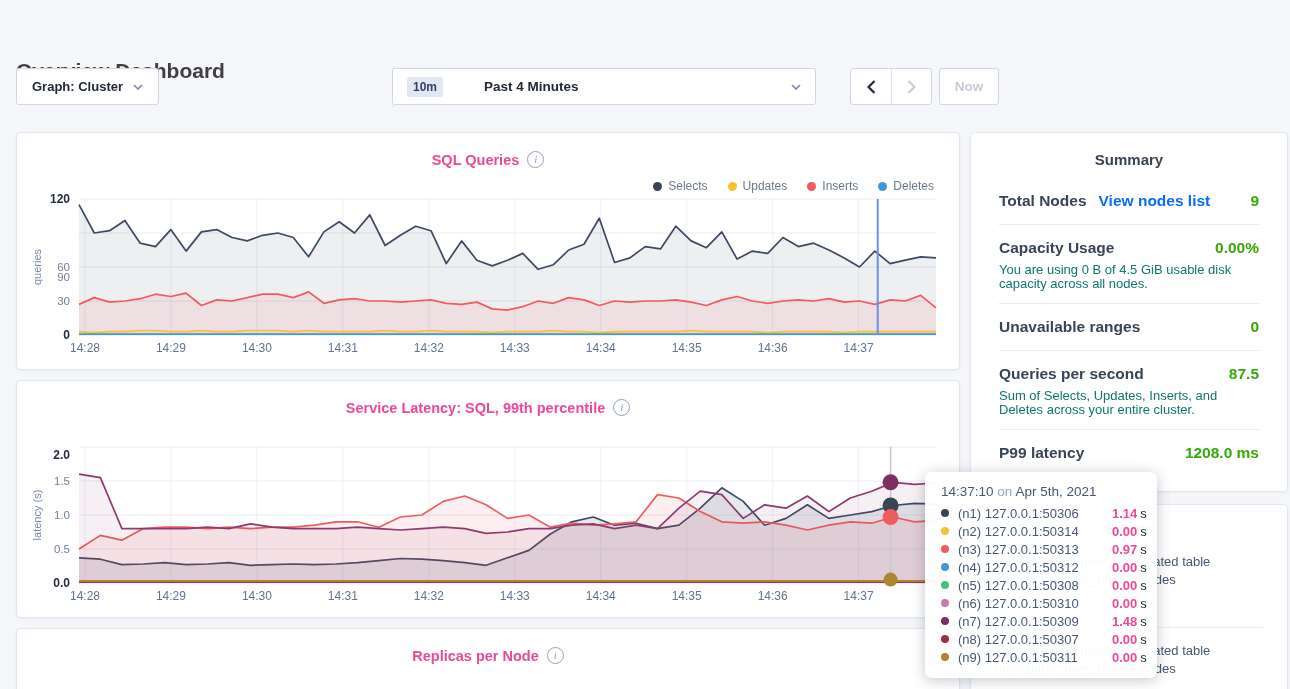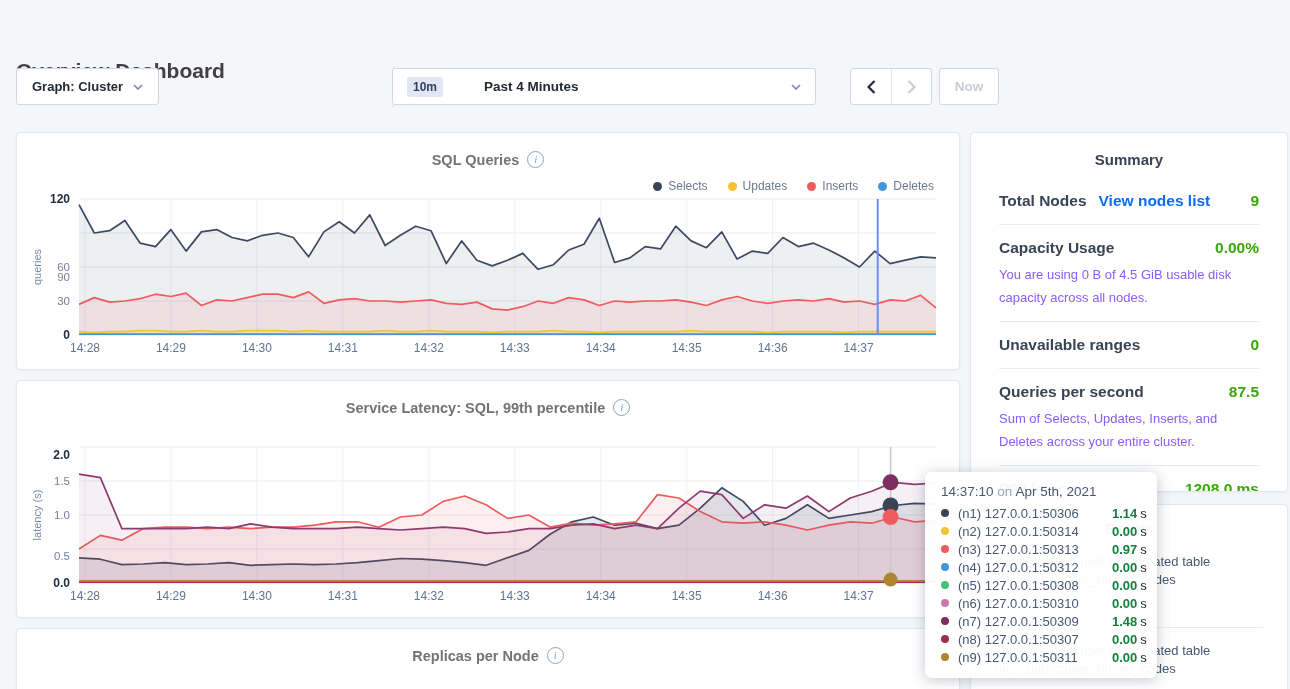--- a/index.html
+++ b/index.html
@@ -27,21 +27,21 @@
 
   
   .panel { position:absolute; background:#fff; border:1px solid #e3e8ef; border-radius:5px; box-shadow:0 1px 3px rgba(55,65,90,0.06); }
   #panel-sql     { left:16px;  top:132px; width:944px; height:238px; }
   #panel-latency { left:16px;  top:380px; width:944px; height:238px; }
   #panel-replicas{ left:16px;  top:628px; width:944px; height:120px; }
   #panel-summary { left:970px; top:132px; width:318px; height:360px; overflow:hidden; }
   #panel-events  { left:970px; top:504px; width:318px; height:240px; overflow:hidden; }
 
   .chart-head { position:absolute; left:0; right:0; top:18px; display:flex; align-items:center; justify-content:center; gap:8px; }
-  .chart-title { font-size:14.5px; font-weight:700; color:#737373; }
+  .chart-title { font-size:14.5px; font-weight:700; color:#ec4899; }
   .info-icon { width:17px; height:17px; border:1px solid #95a1bc; border-radius:50%; color:#95a1bc; font-size:11px; line-height:15px;
                text-align:center; font-family:"Liberation Serif",serif; font-style:italic; cursor:pointer; }
 
   .legend { position:absolute; right:25px; top:46px; display:flex; gap:20px; }
   .leg-item { display:flex; align-items:center; gap:6px; font-size:12px; color:#6b7a8c; cursor:pointer; }
   .leg-dot { width:9px; height:9px; border-radius:50%; }
 
   .plot { position:absolute; left:62px; top:66px; width:857px; height:136px; }
   .plot svg { overflow:visible; display:block; }
   .ytick { position:absolute; left:-9px; transform:translate(-100%,-50%); font-size:11.5px; color:#72829c; }
@@ -49,39 +49,39 @@
   .xtick { position:absolute; transform:translate(-50%,0); font-size:12px; color:#5e7492; white-space:nowrap; }
   .ylabel { position:absolute; left:20px; top:134px; transform:translate(-50%,-50%) rotate(-90deg); font-size:11px; color:#7789a8; white-space:nowrap; }
 
   
   #panel-summary { padding:18px 28px; }
   .summary-title { text-align:center; font-size:15px; font-weight:800; color:#394455; margin-bottom:22px; }
   .sumrow { display:flex; align-items:baseline; line-height:22px; }
   .sumrow .lbl { font-size:15.5px; font-weight:800; color:#394455; }
   .sumrow .lnk { font-size:15.5px; font-weight:700; color:#0a6cf5; margin-left:12px; cursor:pointer; }
   .sumrow .val { margin-left:auto; font-size:15.5px; font-weight:800; color:#37a806; white-space:nowrap; }
-  .sumnote { margin-top:4px; font-size:13px; line-height:23px; color:#8b5cf6; }
+  .sumnote { margin-top:4px; font-size:13px; line-height:14px; color:#0f766e; }
   .sumdiv { border:none; border-top:1px solid #e7ebf1; margin:12px 0; }
 
   
   #panel-events { padding:16px 24px; }
   .events-title { text-align:center; font-size:14.5px; font-weight:800; color:#394455; }
   .event-item { margin-top:16px; font-size:13px; line-height:18px; color:#475872; min-height:72px; cursor:pointer; }
   .event-item.second { margin-top:14px; min-height:0; }
   .eventdiv { border:none; border-top:1px solid #e7ebf1; margin:2px 0 0 0; }
 
   
   .tooltip { position:absolute; left:925px; top:472px; width:232px; z-index:10; background:rgba(255,255,255,0.96);
              border-radius:7px; box-shadow:0 2px 14px rgba(40,52,76,0.28); padding:12px 16px 12px 16px; }
   .tt-head { font-size:13.5px; color:#475872; margin-bottom:5px; }
   .tt-head .tt-on { color:#9aa6b8; }
   .tt-row { display:flex; align-items:center; height:18px; font-size:13px; color:#475872; }
   .tt-dot { width:8px; height:8px; border-radius:50%; margin-right:9px; flex:none; }
   .tt-label { width:148px; flex:none; white-space:nowrap; }
-  .tt-val { font-weight:700; color:#15803d; margin-left:6px; }
+  .tt-val { font-weight:700; color:#ec4899; margin-left:6px; }
   .tt-unit { color:#242a35; margin-left:3px; }
 </style>
 </head>
 <body>
 
 <div id="app">
 
   <div class="page-title">Overview Dashboard</div>
 
   <div class="btn" id="graph-btn">
@@ -195,21 +195,21 @@
         <div class="xtick" style="left: 91.9561px; top: 142px;">14:29</div>
         <div class="xtick" style="left: 177.913px; top: 142px;">14:30</div>
         <div class="xtick" style="left: 263.87px; top: 142px;">14:31</div>
         <div class="xtick" style="left: 349.827px; top: 142px;">14:32</div>
         <div class="xtick" style="left: 435.784px; top: 142px;">14:33</div>
         <div class="xtick" style="left: 521.742px; top: 142px;">14:34</div>
         <div class="xtick" style="left: 607.699px; top: 142px;">14:35</div>
         <div class="xtick" style="left: 693.656px; top: 142px;">14:36</div>
         <div class="xtick" style="left: 779.613px; top: 142px;">14:37</div>
         <div class="ytick strong" style="top: 136px;">0.0</div>
-        <div class="ytick" style="top: 109px;">0.5</div>
+        <div class="ytick" style="top: 102px;">0.5</div>
         <div class="ytick" style="top: 68px;">1.0</div>
         <div class="ytick" style="top: 34px;">1.5</div>
         <div class="ytick strong" style="top: 8px;">2.0</div>
         <svg width="857" height="136">
           <line x1="5.9990000000000006" y1="0" x2="5.9990000000000006" y2="136" stroke="#edf0f6" stroke-width="1"></line>
           <line x1="91.9561" y1="0" x2="91.9561" y2="136" stroke="#edf0f6" stroke-width="1"></line>
           <line x1="177.91320000000002" y1="0" x2="177.91320000000002" y2="136" stroke="#edf0f6" stroke-width="1"></line>
           <line x1="263.8703" y1="0" x2="263.8703" y2="136" stroke="#edf0f6" stroke-width="1"></line>
           <line x1="349.8274" y1="0" x2="349.8274" y2="136" stroke="#edf0f6" stroke-width="1"></line>
           <line x1="435.78450000000004" y1="0" x2="435.78450000000004" y2="136" stroke="#edf0f6" stroke-width="1"></line>

